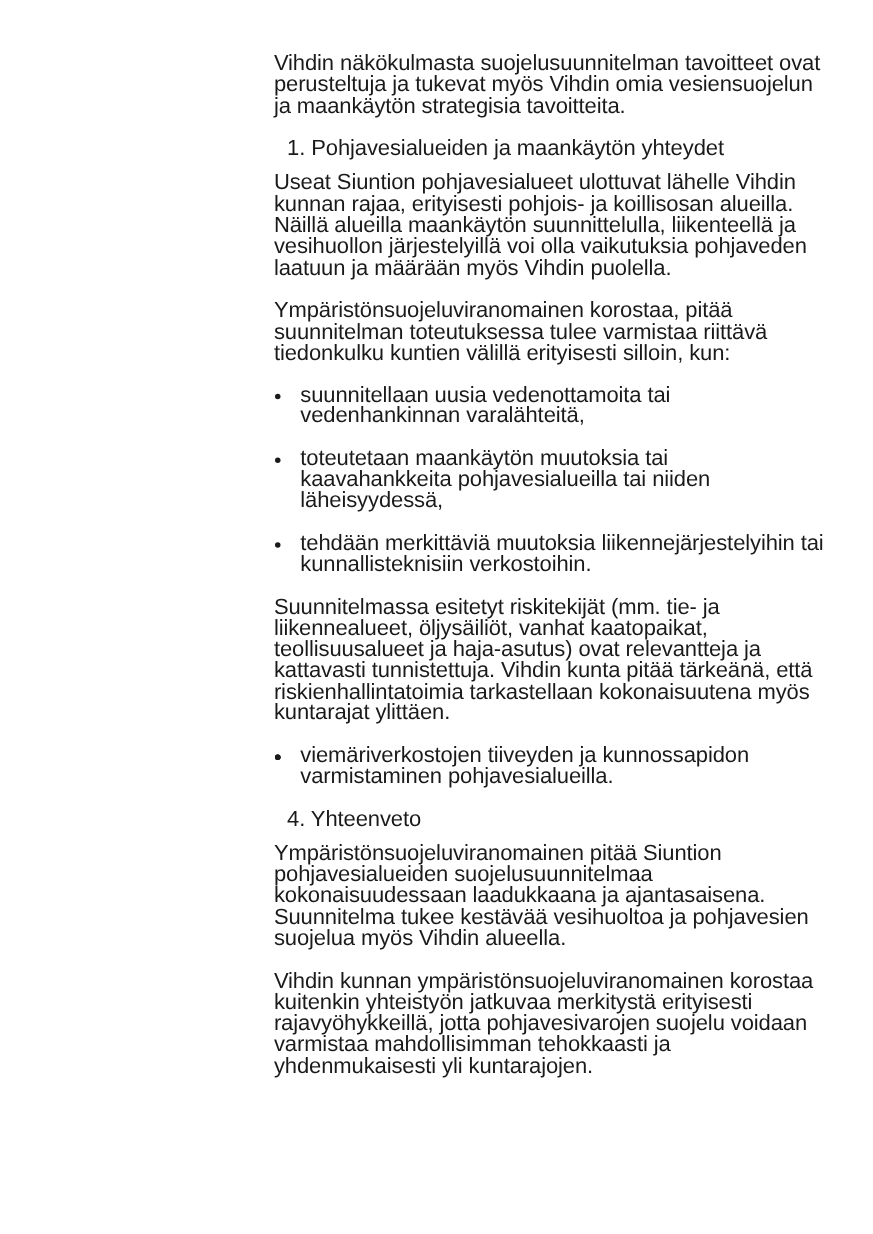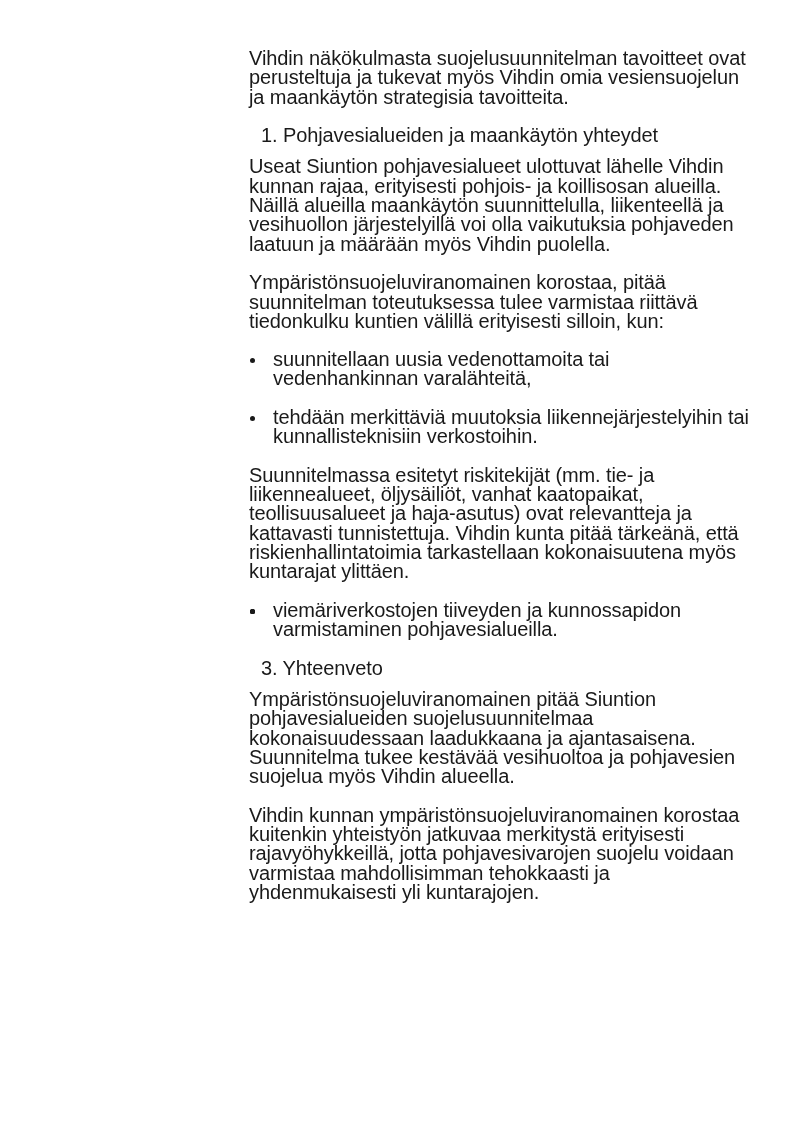--- a/index.html
+++ b/index.html
@@ -25,31 +25,32 @@
 
 <div class="page">
   <p class="para">Vihdin näkökulmasta suojelusuunnitelman tavoitteet ovat perusteltuja ja tukevat myös Vihdin omia vesiensuojelun ja maankäytön strategisia tavoitteita.</p>
 
   <div>
     <p class="heading">1. Pohjavesialueiden ja maankäytön yhteydet</p>
     <p class="para">Useat Siuntion pohjavesialueet ulottuvat lähelle Vihdin kunnan rajaa, erityisesti pohjois- ja koillisosan alueilla. Näillä alueilla maankäytön suunnittelulla, liikenteellä ja vesihuollon järjestelyillä voi olla vaikutuksia pohjaveden laatuun ja määrään myös Vihdin puolella.</p>
     <p class="para tight">Ympäristönsuojeluviranomainen korostaa, pitää suunnitelman toteutuksessa tulee varmistaa riittävä tiedonkulku kuntien välillä erityisesti silloin, kun:</p>
     <ul class="bullets">
       <li><span class="bullet"></span><span>suunnitellaan uusia vedenottamoita tai vedenhankinnan varalähteitä,</span></li>
+      <li><span class="bullet"></span><span>toteutetaan maankäytön muutoksia tai kaavahankkeita pohjavesialueilla tai niiden läheisyydessä,</span></li>
       <li><span class="bullet"></span><span>tehdään merkittäviä muutoksia liikennejärjestelyihin tai kunnallisteknisiin verkostoihin.</span></li>
     </ul>
   </div>
 
   <div>
     <p class="para">Suunnitelmassa esitetyt riskitekijät (mm. tie- ja liikennealueet, öljysäiliöt, vanhat kaatopaikat, teollisuusalueet ja haja-asutus) ovat relevantteja ja kattavasti tunnistettuja. Vihdin kunta pitää tärkeänä, että riskienhallintatoimia tarkastellaan kokonaisuutena myös kuntarajat ylittäen.</p>
     <ul class="bullets">
       <li><span class="bullet"></span></li>
       <li><span class="bullet"></span></li>
       <li><span class="bullet"></span><span>viemäriverkostojen tiiveyden ja kunnossapidon varmistaminen pohjavesialueilla.</span></li>
     </ul>
   </div>
 
   <div>
-    <p class="heading">3. Yhteenveto</p>
+    <p class="heading">4. Yhteenveto</p>
     <p class="para">Ympäristönsuojeluviranomainen pitää Siuntion pohjavesialueiden suojelusuunnitelmaa kokonaisuudessaan laadukkaana ja ajantasaisena. Suunnitelma tukee kestävää vesihuoltoa ja pohjavesien suojelua myös Vihdin alueella.</p>
     <p class="para">Vihdin kunnan ympäristönsuojeluviranomainen korostaa kuitenkin yhteistyön jatkuvaa merkitystä erityisesti rajavyöhykkeillä, jotta pohjavesivarojen suojelu voidaan varmistaa mahdollisimman tehokkaasti ja yhdenmukaisesti yli kuntarajojen.</p>
   </div>
 </div>
 
 </body></html>

